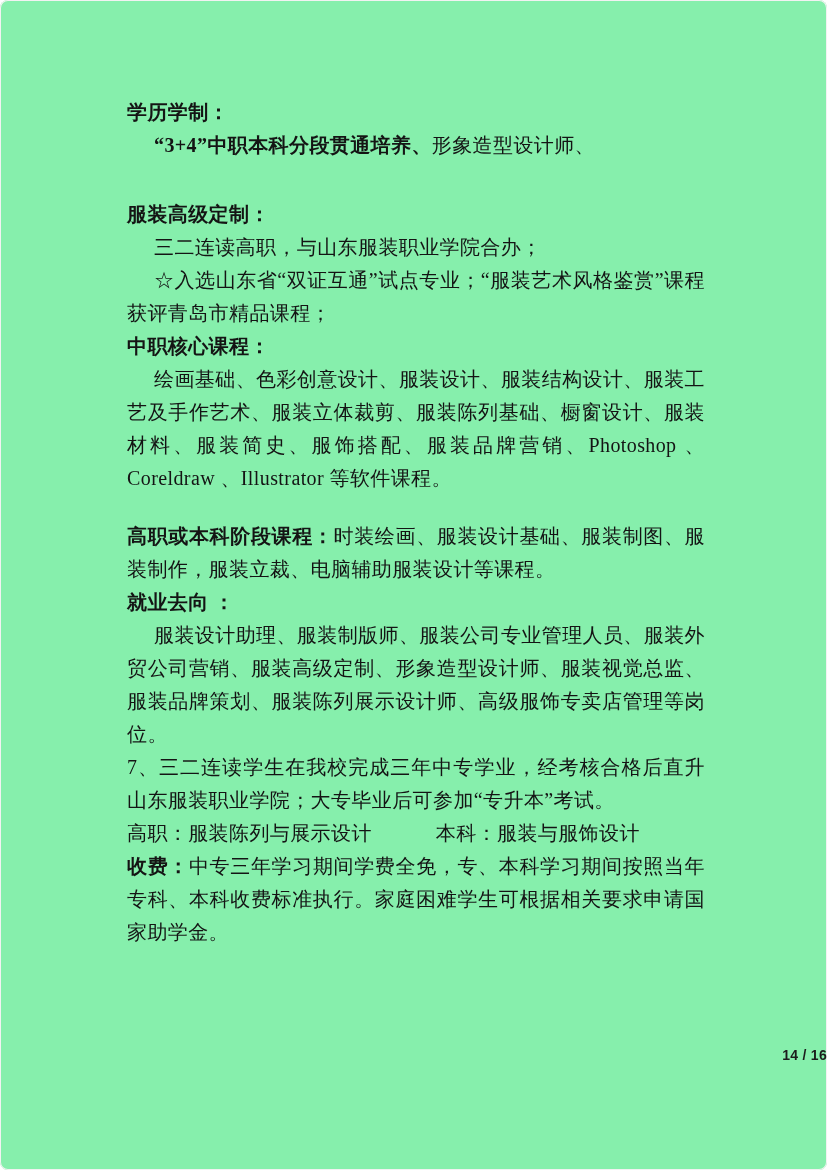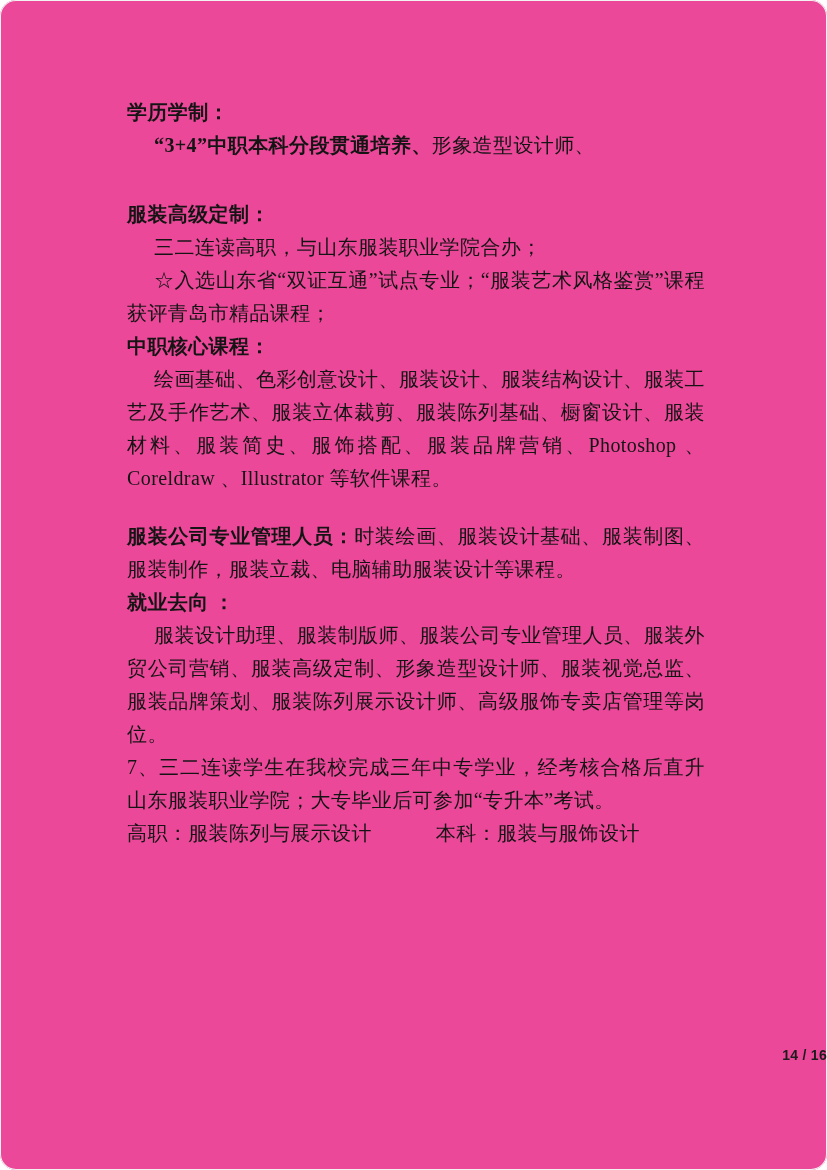--- a/index.html
+++ b/index.html
@@ -4,26 +4,26 @@
 <style>
   html, body {
     margin: 0;
     padding: 0;
     background: #ffffff;
   }
   .page {
     position: relative;
     width: 827px;
     height: 1170px;
-    background: #ec4899;
+    background: #86efac;
     color: #141414;
     font-family: "Liberation Serif", serif;
     overflow: hidden;
     box-sizing: border-box;
-    border-radius: 16px;
+    border-radius: 8px;
     box-shadow: 0 0 0 1px #f2f2f2 inset;
   }
   .content {
     position: absolute;
     left: 127px;
     top: 96px;
     width: 578px;
     font-size: 20px;
     line-height: 33px;
     text-align: justify;
@@ -71,26 +71,27 @@
 
     <p class="b">服装高级定制：</p>
     <p class="indent">三二连读高职，与山东服装职业学院合办；</p>
     <p class="indent">☆入选山东省“双证互通”试点专业；“服装艺术风格鉴赏”课程获评青岛市精品课程；</p>
 
     <p class="b">中职核心课程：</p>
     <p class="indent">绘画基础、色彩创意设计、服装设计、服装结构设计、服装工艺及手作艺术、服装立体裁剪、服装陈列基础、橱窗设计、服装材料、服装简史、服饰搭配、服装品牌营销、Photoshop 、Coreldraw 、Illustrator 等软件课程。</p>
 
     <div class="gap-md"></div>
 
-    <p><span class="b">服装公司专业管理人员：</span><span>时装绘画、服装设计基础、服装制图、服装制作，服装立裁、电脑辅助服装设计等课程。</span></p>
+    <p><span class="b">高职或本科阶段课程：</span><span>时装绘画、服装设计基础、服装制图、服装制作，服装立裁、电脑辅助服装设计等课程。</span></p>
 
     <p class="b">就业去向 ：</p>
     <p class="indent">服装设计助理、服装制版师、服装公司专业管理人员、服装外贸公司营销、服装高级定制、形象造型设计师、服装视觉总监、服装品牌策划、服装陈列展示设计师、高级服饰专卖店管理等岗位。</p>
 
     <p>7、三二连读学生在我校完成三年中专学业，经考核合格后直升山东服装职业学院；大专毕业后可参加“专升本”考试。</p>
 
     <p><span>高职：服装陈列与展示设计</span><span class="option-right">本科：服装与服饰设计</span></p>
 
+    <p><span class="b">收费：</span><span>中专三年学习期间学费全免，专、本科学习期间按照当年专科、本科收费标准执行。家庭困难学生可根据相关要求申请国家助学金。</span></p>
 
   </div>
 
   <div class="footer">14 / 16</div>
 </div>
 
 </body></html>

